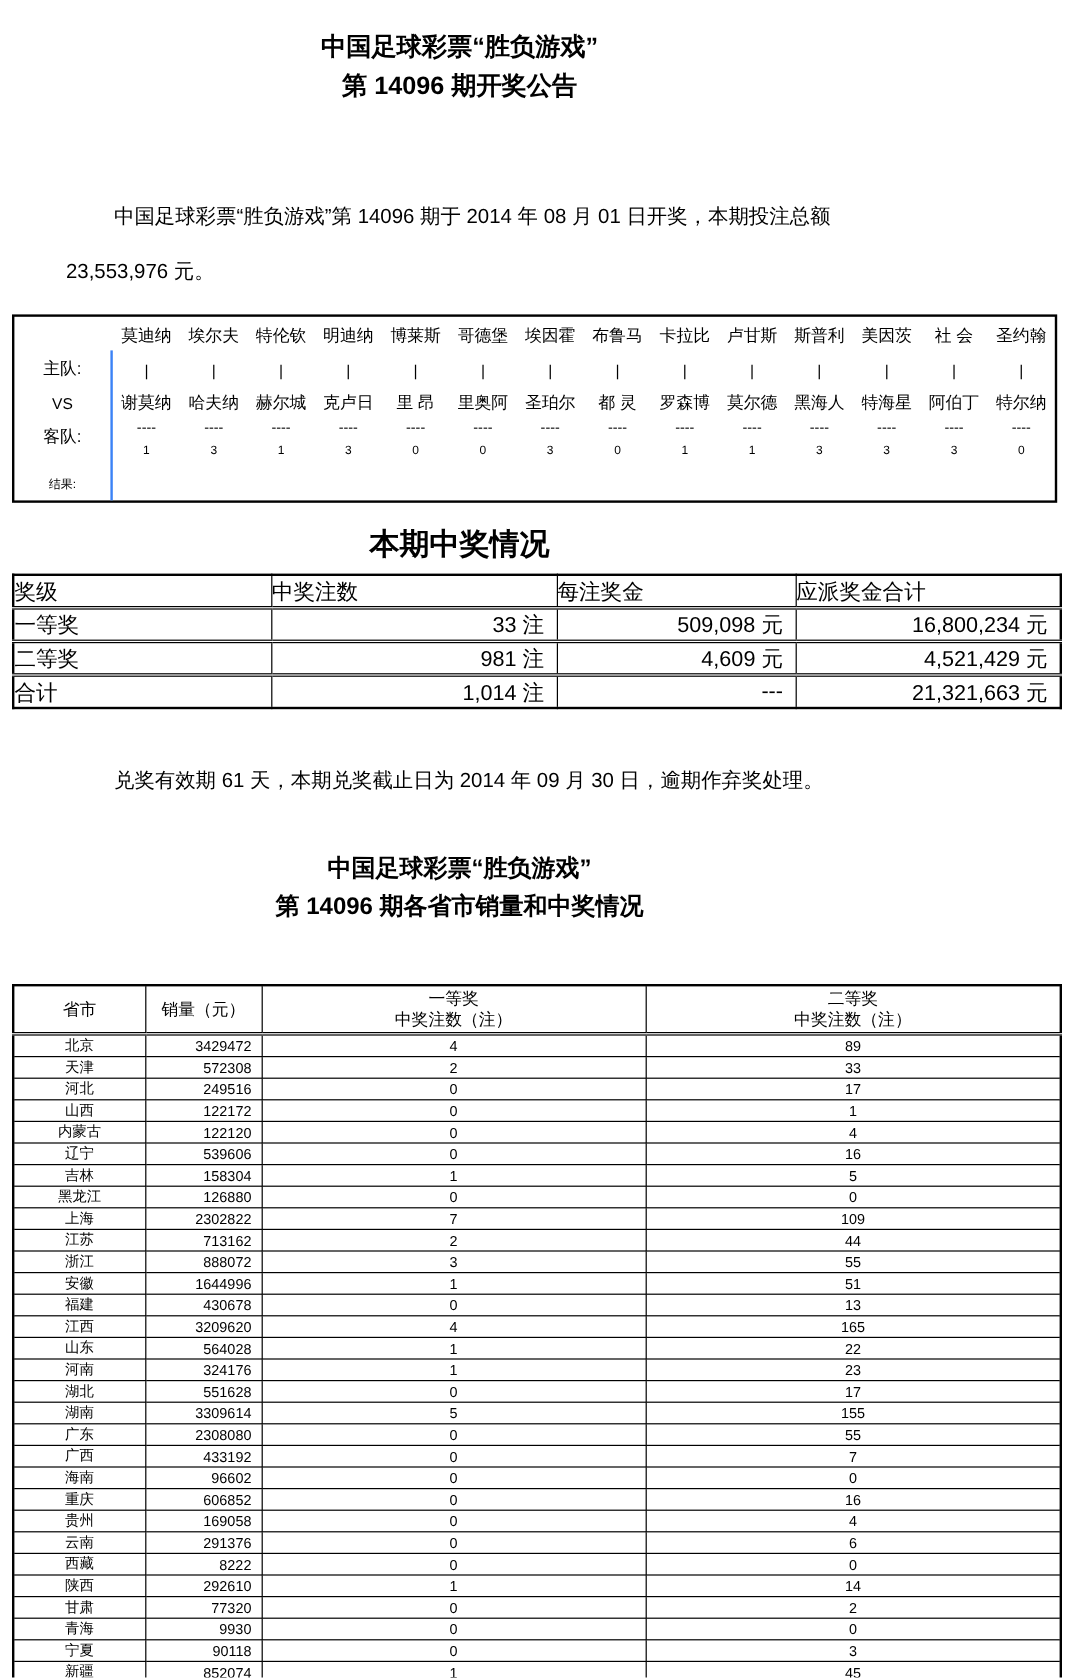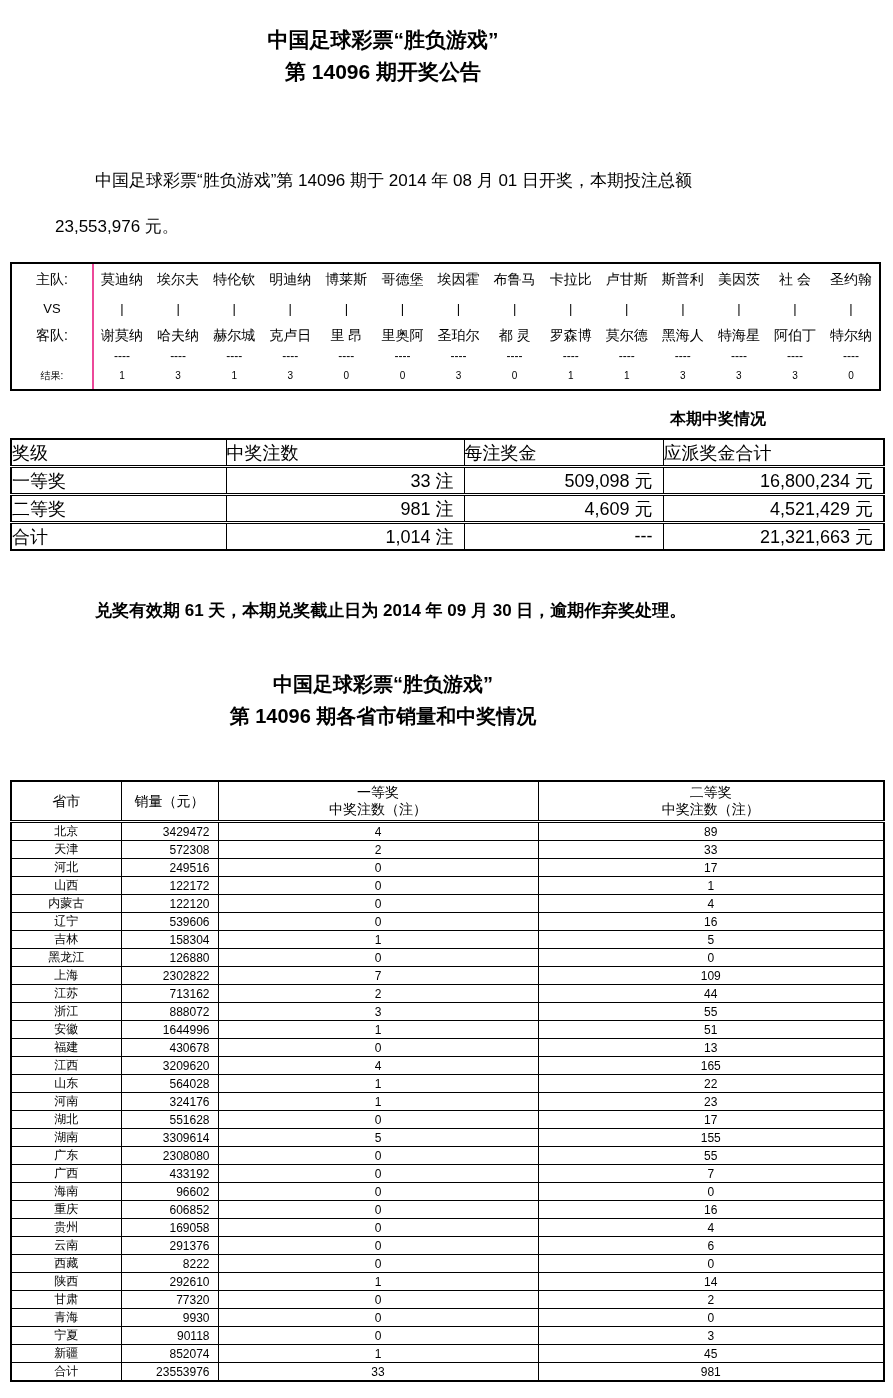--- a/index.html
+++ b/index.html
@@ -26,33 +26,33 @@
   .match-table {
     margin: 12px 10px 0 10px;
     width: 871px;
     border: 2px solid #000;
     display: flex;
     box-sizing: border-box;
   }
   .match-label-col {
     width: 80px;
     flex: 0 0 80px;
-    border-right: 2px solid #ec4899;
-    display: flex; flex-direction: column;
+    border-right: 2px solid #3b82f6;
+    display: flex; flex-direction: column; margin-top: 28px;
   }
   .match-col { flex: 1 1 0; display: flex; flex-direction: column; }
   .m-cell { display: flex; align-items: center; justify-content: center; font-size: 14px; }
   .m-home   { height: 31px; }
   .m-vs     { height: 27px; font-size: 13px; }
   .m-away   { height: 27px; }
   .m-dash   { height: 13px; font-size: 12px; letter-spacing: 0px; }
   .m-result { height: 27px; font-size: 10px; }
 
   
-  .prize-title { margin-top: 18px; text-align: right; font-weight: bold; font-size: 16px; }
+  .prize-title { margin-top: 18px; text-align: center; font-weight: bold; font-size: 25px; }
   table.prize {
     margin: 8px 10px 0 10px;
     width: 873px;
     border-collapse: collapse;
     table-layout: fixed;
     border: 2px solid #000;
     font-size: 18px;
   }
   table.prize td, table.prize th {
     border-left: 1px solid #000;
@@ -62,21 +62,21 @@
     padding: 0;
     font-weight: normal;
     text-align: left;
     overflow: hidden;
     white-space: nowrap;
   }
   table.prize tr:last-child td { border-bottom: none; }
   table.prize td.num { text-align: right; padding-right: 10px; }
 
   
-  .notice { margin: 48px 55px 0 55px; font-size: 17px; text-indent: 40px; font-weight: bold; }
+  .notice { margin: 48px 55px 0 55px; font-size: 17px; text-indent: 40px; }
 
   
   table.prov {
     margin: 48px 10px 0 10px;
     width: 873px;
     border-collapse: collapse;
     table-layout: fixed;
     border: 2px solid #000;
   }
   table.prov th {

